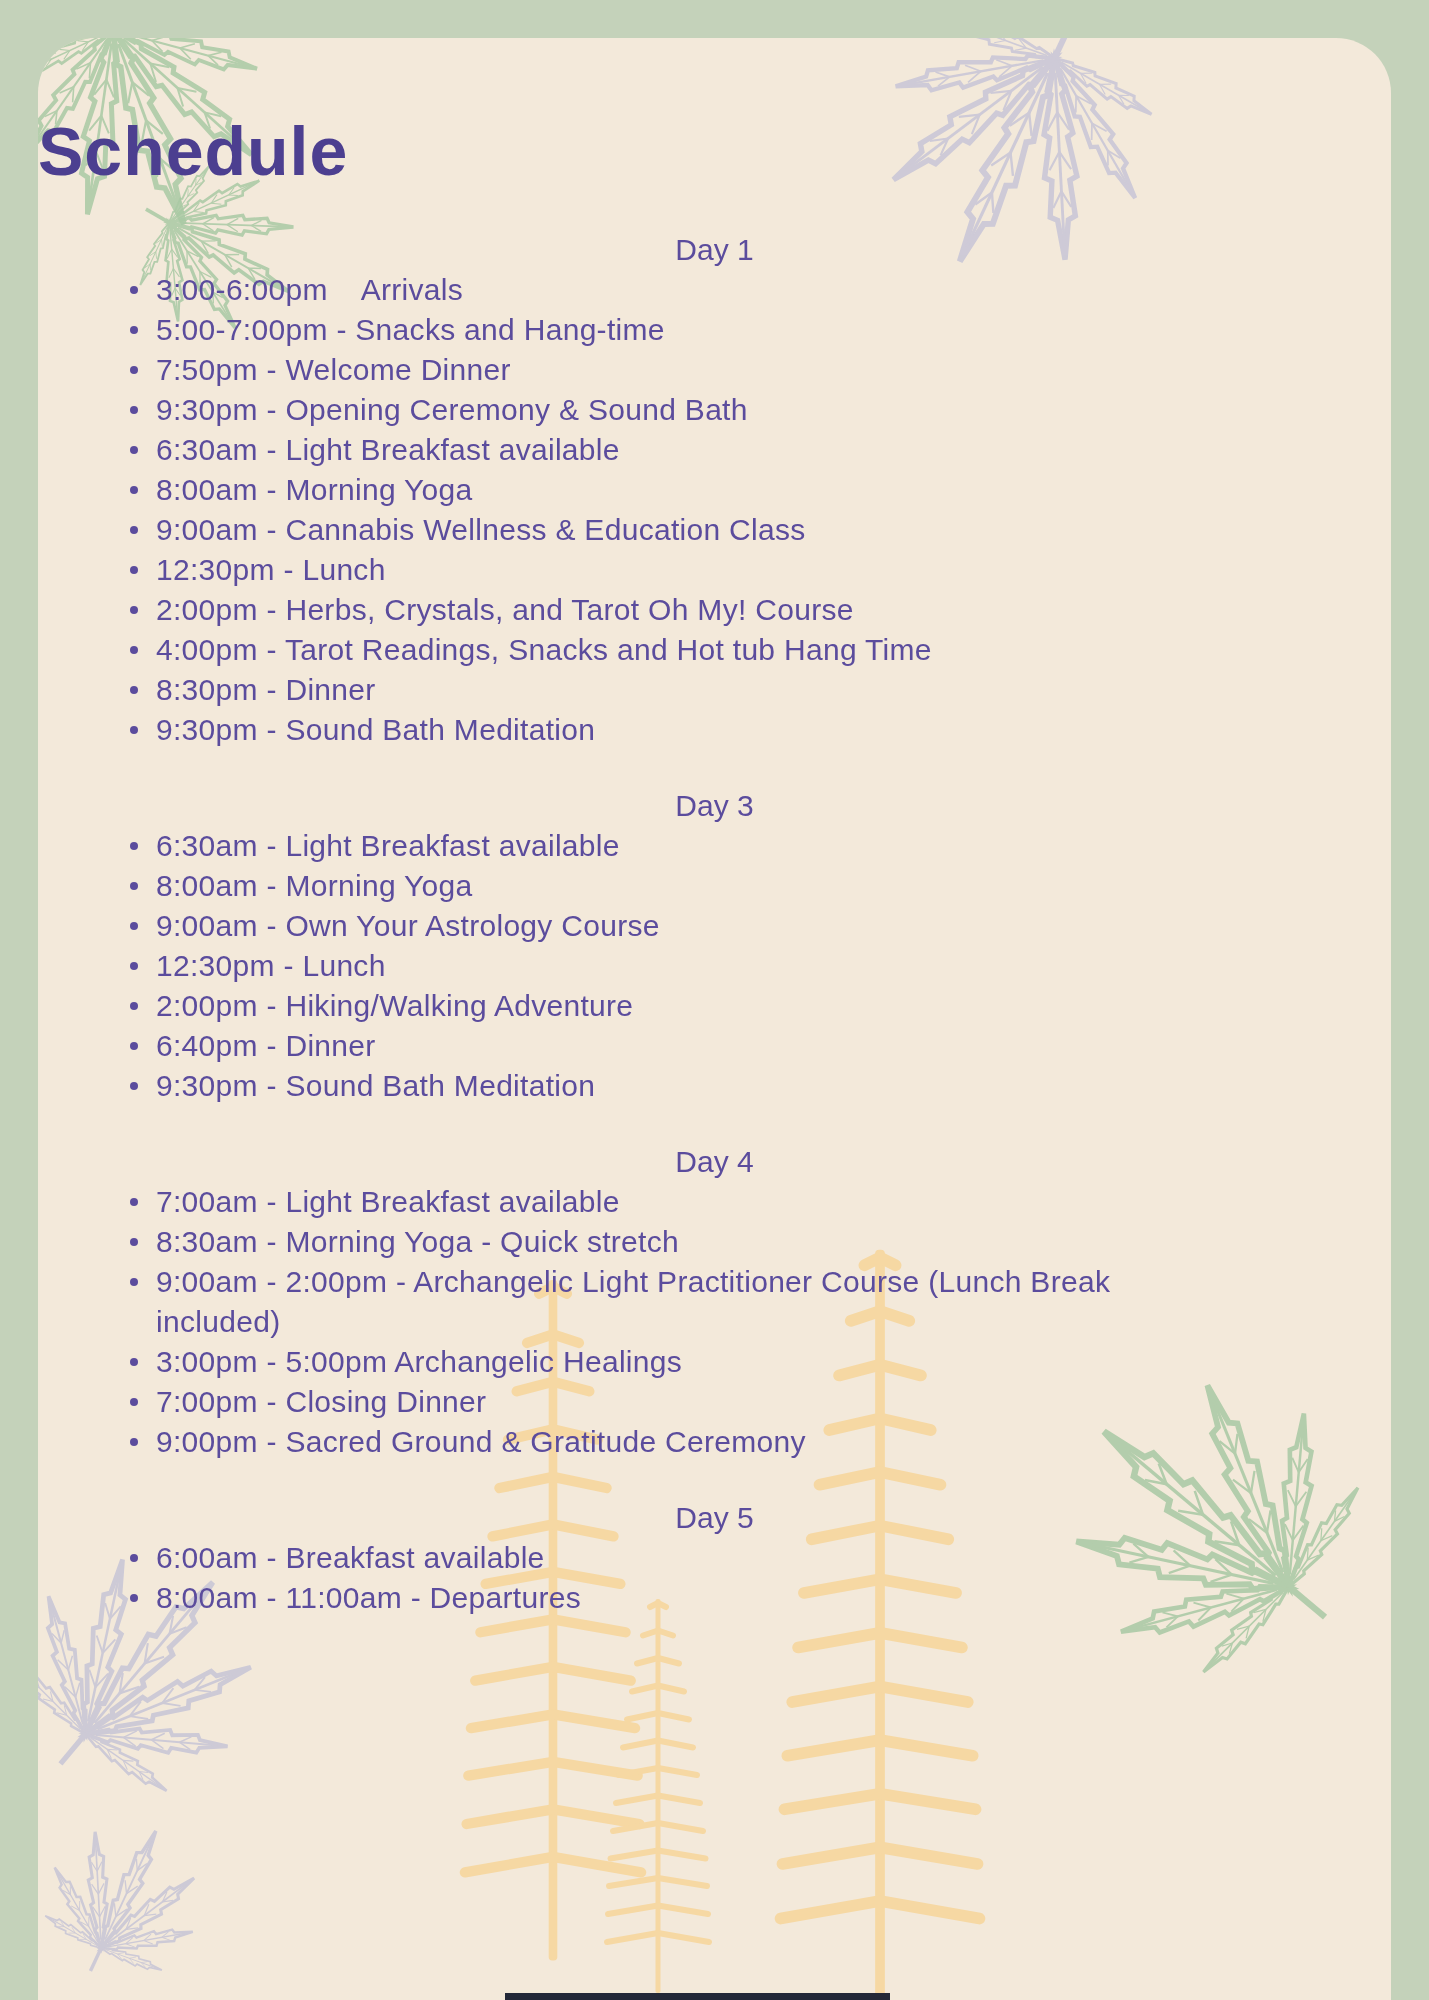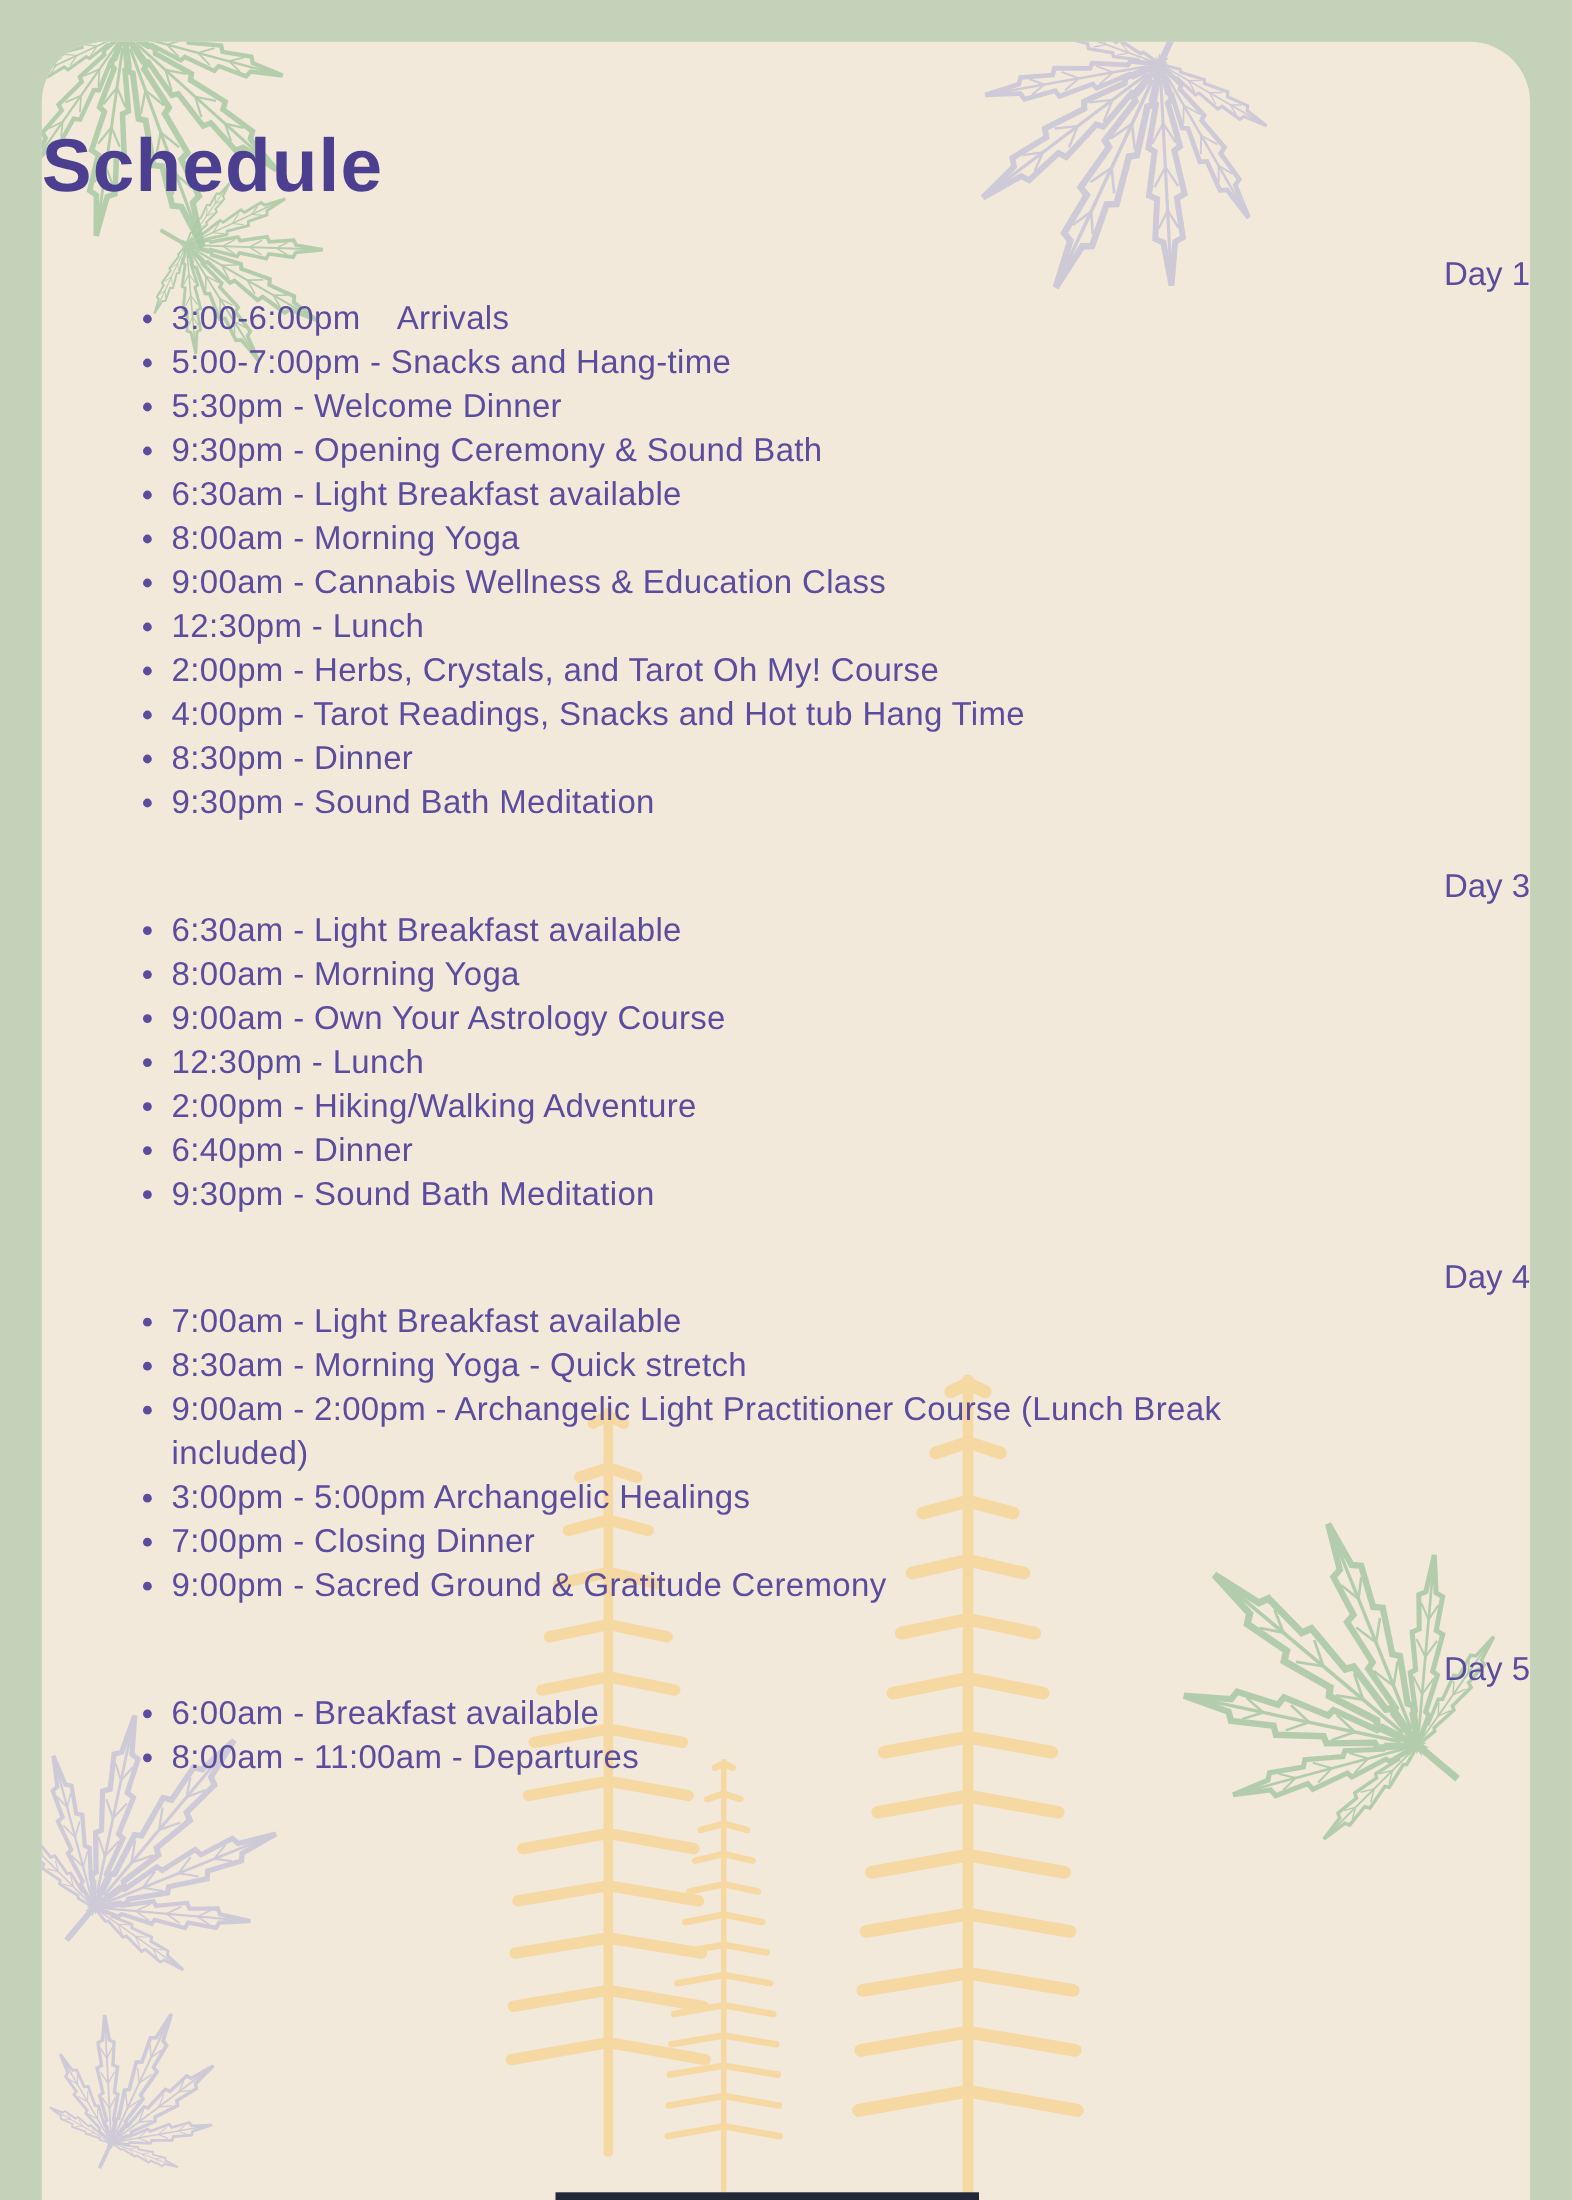--- a/index.html
+++ b/index.html
@@ -33,21 +33,21 @@
   h1.title{
     margin:70px 0 0;
     text-align:left;
     font-size:68px;line-height:86px;
     font-weight:700;letter-spacing:1px;
     color:var(--title_purple);
   }
   section.day{margin:0;}
   h2.day-label{
     margin:36px 0 0;
-    text-align:right;
+    text-align:center;
     font-size:30px;line-height:40px;
     font-weight:400;
     color:var(--text_purple);
   }
   ul.items{
     list-style:none;
     margin:0;
     padding:0 150px 0 80px;
   }
   ul.items li{
@@ -142,21 +142,21 @@
     </svg>
 
   <div class="content">
     <h1 class="title">Schedule</h1>
 
     <section class="day">
       <h2 class="day-label">Day 1</h2>
       <ul class="items">
         <li>3:00-6:00pm    Arrivals</li>
         <li>5:00-7:00pm - Snacks and Hang-time</li>
-        <li>5:30pm - Welcome Dinner</li>
+        <li>7:50pm - Welcome Dinner</li>
         <li>9:30pm - Opening Ceremony &amp; Sound Bath</li>
       </ul>
     </section>
 
     <section class="day">
       <ul class="items">
         <li>6:30am - Light Breakfast available</li>
         <li>8:00am - Morning Yoga</li>
         <li>9:00am - Cannabis Wellness &amp; Education Class</li>
         <li>12:30pm - Lunch</li>

